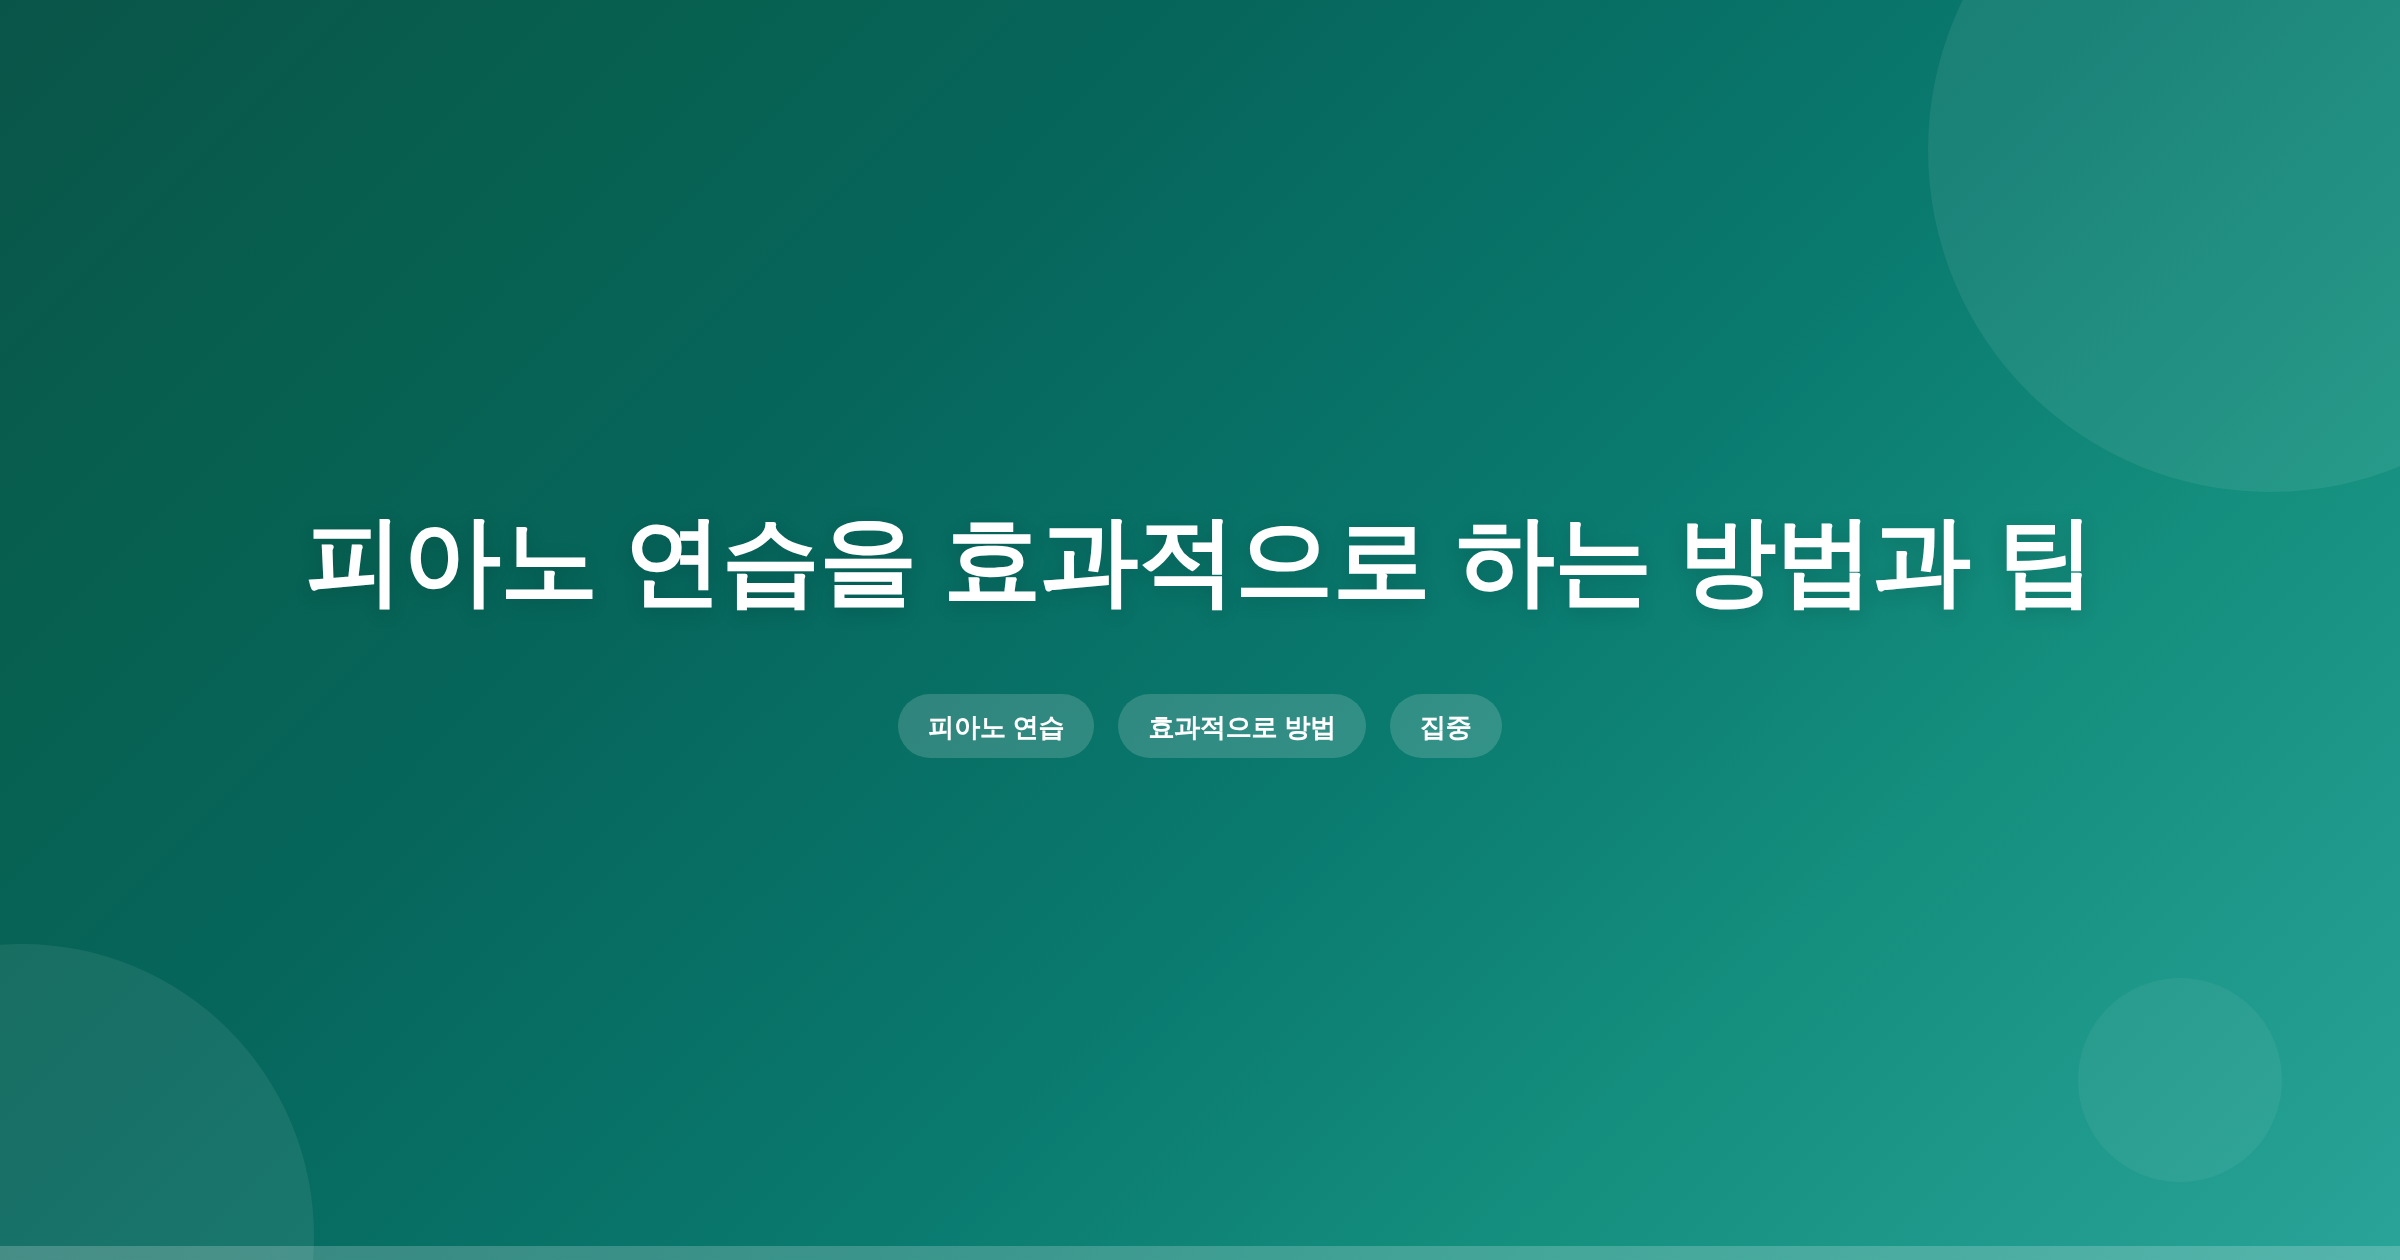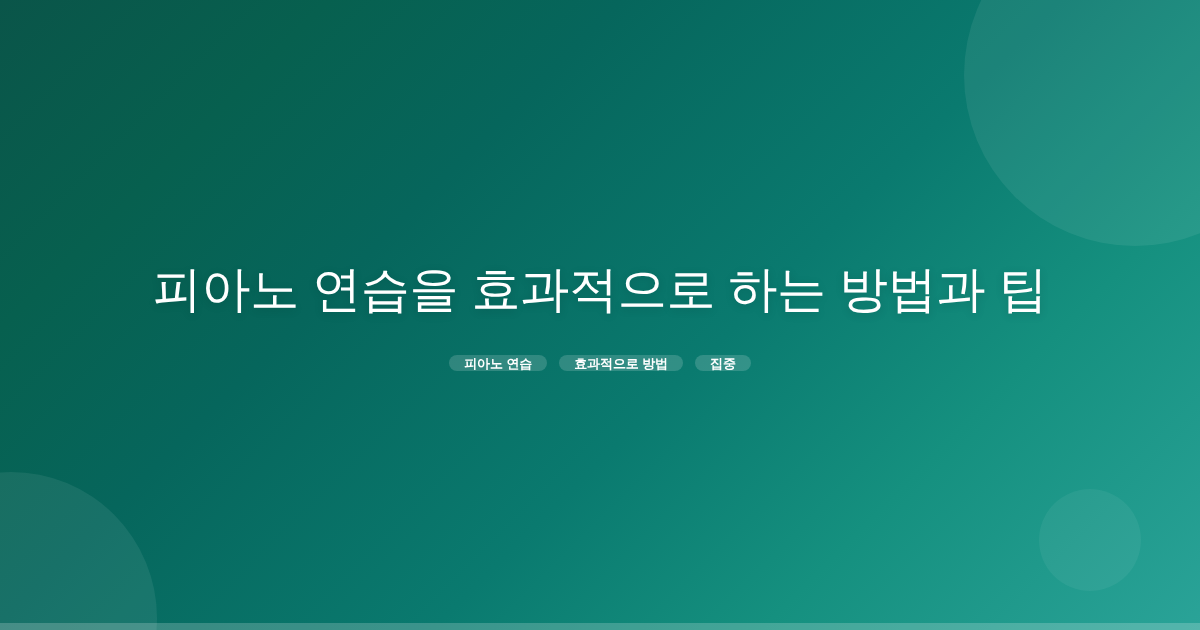--- a/index.html
+++ b/index.html
@@ -82,21 +82,21 @@
     flex-direction: column;
     align-items: center;
     justify-content: center;
     padding: 0 70px;
     box-sizing: border-box;
   }
 
   .card-title {
     margin: 0;
     font-size: 49px;
-    font-weight: normal;
+    font-weight: bold;
     line-height: 1.24;
     color: #ffffff;
     text-align: center;
     letter-spacing: -0.3px;
     max-width: 1010px;
     text-shadow: 0 2px 10px rgba(0, 0, 0, 0.14);
   }
 
   .tag-list {
     display: flex;
@@ -105,21 +105,21 @@
     justify-content: center;
     flex-wrap: wrap;
     gap: 12px;
     margin-top: 36px;
   }
 
   .tag-pill {
     display: inline-flex;
     align-items: center;
     justify-content: center;
-    height: 16px;
+    height: 32px;
     padding: 0 15px;
     border-radius: 999px;
     background: rgba(255, 255, 255, 0.165);
     color: #ffffff;
     font-size: 13px;
     font-weight: bold;
     line-height: 1;
     white-space: nowrap;
     letter-spacing: -0.1px;
   }

